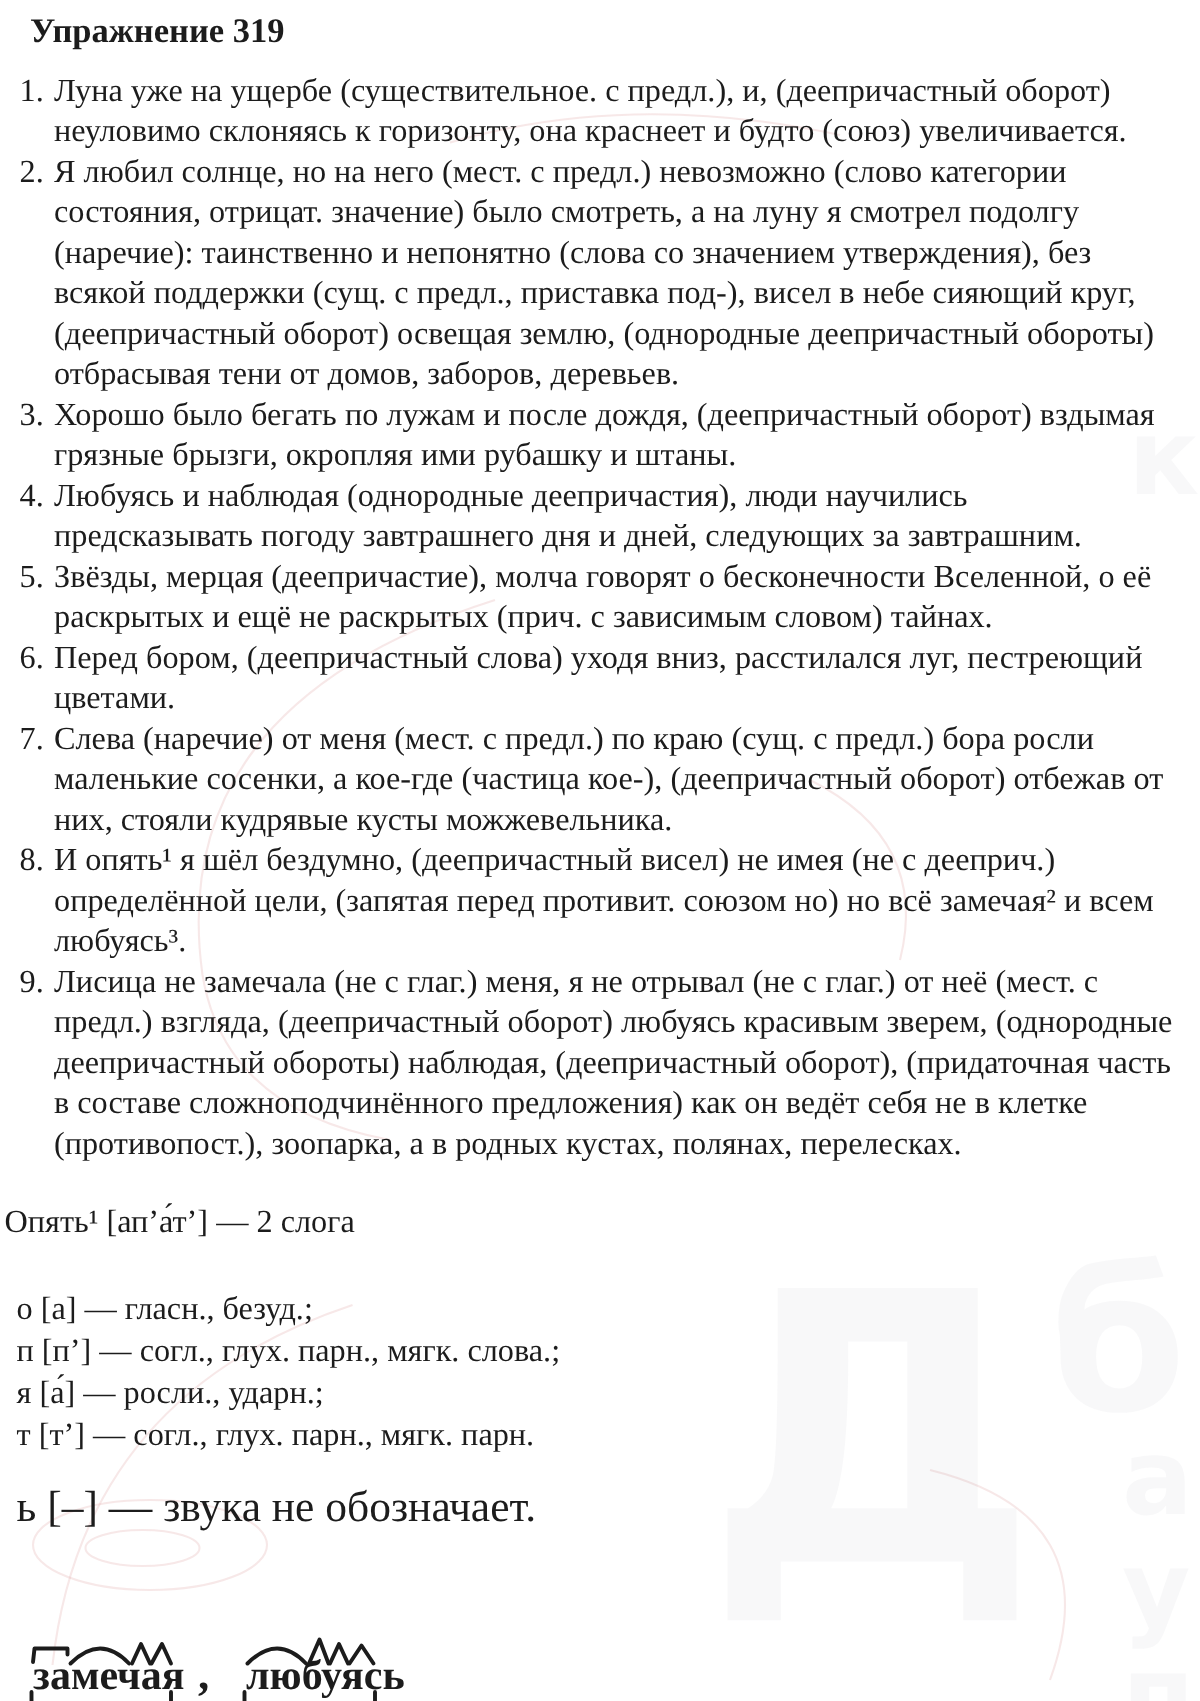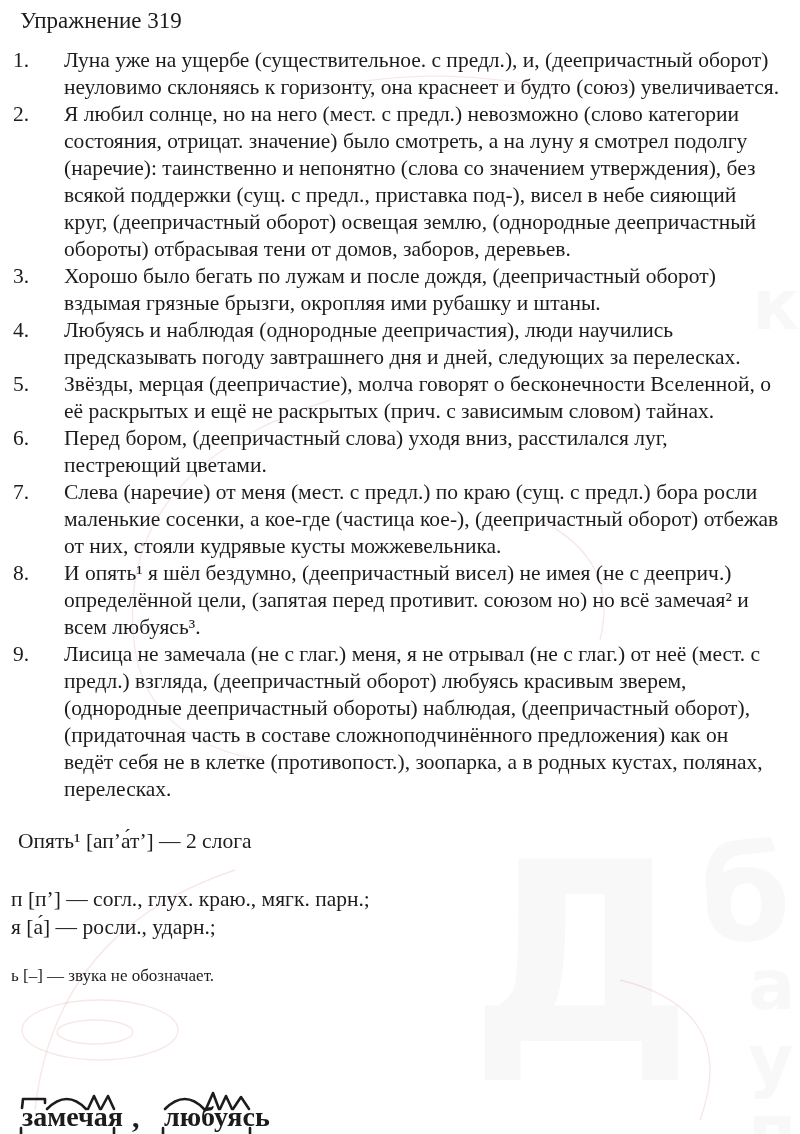--- a/index.html
+++ b/index.html
@@ -18,42 +18,42 @@
   .wm-letter {
     position: absolute;
     font-family: "DejaVu Sans", sans-serif;
     font-weight: bold;
     color: rgba(160,160,170,0.07);
     line-height: 1;
   }
   .wm-svg { position: absolute; left: 0; top: 0; }
 
   .title {
-    font-size: 23px; font-weight: normal;
+    font-size: 23px; font-weight: bold;
     margin: 8px 0 0 20px;
   }
 
   .ex-list { margin-top: 13px; }
   .ex-item {
     display: flex;
     font-size: 21.5px;
     line-height: 27px;
   }
   .ex-item .num { flex: 0 0 36px; padding-left: 13px; box-sizing: border-box; }
-  .ex-item .txt { flex: 1 1 auto; padding-right: 18px; margin-left: 28px; }
+  .ex-item .txt { flex: 1 1 auto; padding-right: 18px; }
 
   .phon-head {
-    margin: 24px 0 0 18px;
+    margin: 24px 0 0 3px;
     font-size: 21.5px; line-height: 28px;
   }
   .phon-lines { margin: 30px 0 0 11px; }
   .phon-line { font-size: 21.5px; line-height: 28px; margin: 0; }
   .phon-note {
     margin: 21px 0 0 11px;
-    font-size: 17px; line-height: 28px;
+    font-size: 29px; line-height: 28px;
   }
 
   .morphemes {
     position: absolute;
     left: 10px; top: 1080px;
     display: flex; align-items: flex-end;
   }
   .morphemes svg { display: block; }
   .m-word {
     font-family: "Liberation Serif", "DejaVu Serif", serif;
@@ -101,21 +101,21 @@
     <div class="ex-item">
       <span class="num">2.</span>
       <span class="txt">Я любил солнце, но на него (мест. с предл.) невозможно (слово категории состояния, отрицат. значение) было смотреть, а на луну я смотрел подолгу (наречие): таинственно и непонятно (слова со значением утверждения), без всякой поддержки (сущ. с предл., приставка под-), висел в небе сияющий круг, (деепричастный оборот) освещая землю, (однородные деепричастный обороты) отбрасывая тени от домов, заборов, деревьев.</span>
     </div>
     <div class="ex-item">
       <span class="num">3.</span>
       <span class="txt">Хорошо было бегать по лужам и после дождя, (деепричастный оборот) вздымая грязные брызги, окропляя ими рубашку и штаны.</span>
     </div>
     <div class="ex-item">
       <span class="num">4.</span>
-      <span class="txt">Любуясь и наблюдая (однородные деепричастия), люди научились предсказывать погоду завтрашнего дня и дней, следующих за перелесках.</span>
+      <span class="txt">Любуясь и наблюдая (однородные деепричастия), люди научились предсказывать погоду завтрашнего дня и дней, следующих за завтрашним.</span>
     </div>
     <div class="ex-item">
       <span class="num">5.</span>
       <span class="txt">Звёзды, мерцая (деепричастие), молча говорят о бесконечности Вселенной, о её раскрытых и ещё не раскрытых (прич. с зависимым словом) тайнах.</span>
     </div>
     <div class="ex-item">
       <span class="num">6.</span>
       <span class="txt">Перед бором, (деепричастный слова) уходя вниз, расстилался луг, пестреющий цветами.</span>
     </div>
     <div class="ex-item">
@@ -128,22 +128,24 @@
     </div>
     <div class="ex-item">
       <span class="num">9.</span>
       <span class="txt">Лисица не замечала (не с глаг.) меня, я не отрывал (не с глаг.) от неё (мест. с предл.) взгляда, (деепричастный оборот) любуясь красивым зверем, (однородные деепричастный обороты) наблюдая, (деепричастный оборот), (придаточная часть в составе сложноподчинённого предложения) как он ведёт себя не в клетке (противопост.), зоопарка, а в родных кустах, полянах, перелесках.</span>
     </div>
   </div>
 
   <p class="phon-head">Опять¹ [ап’а́т’] — 2 слога</p>
 
   <div class="phon-lines">
-    <p class="phon-line">п [п’] — согл., глух. краю., мягк. парн.;</p>
+    <p class="phon-line">о [а] — гласн., безуд.;</p>
+    <p class="phon-line">п [п’] — согл., глух. парн., мягк. слова.;</p>
     <p class="phon-line">я [а́] — росли., ударн.;</p>
+    <p class="phon-line">т [т’] — согл., глух. парн., мягк. парн.</p>
   </div>
 
   <p class="phon-note">ь [–] — звука не обозначает.</p>
 
   <div class="morphemes">
 
     <svg width="120" height="54" viewBox="0 0 120 54">
       <text class="m-word" x="12" y="38">замечая</text>
       <path class="m-mark" d="M 12 20 L 13 11 L 35 11 L 35 15"></path>
       <path class="m-mark" d="M 37 21 Q 57 1 76 21"></path>

